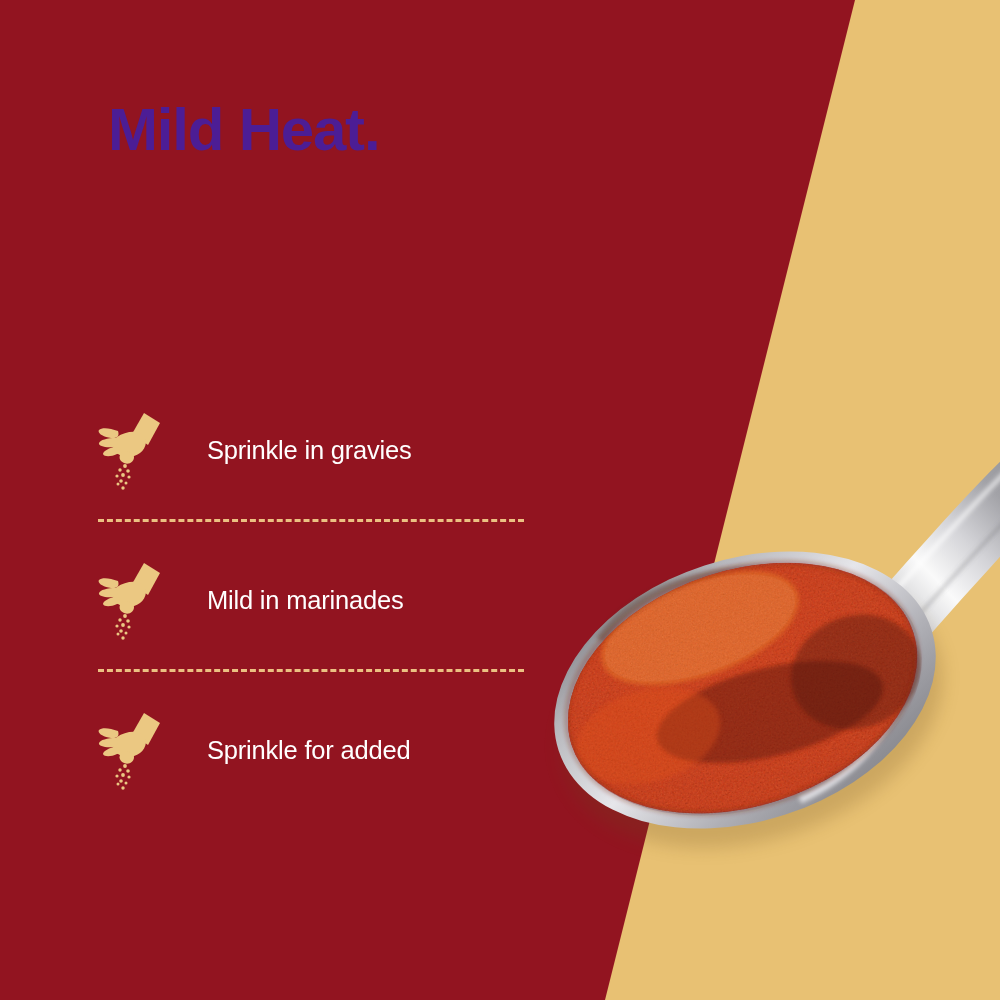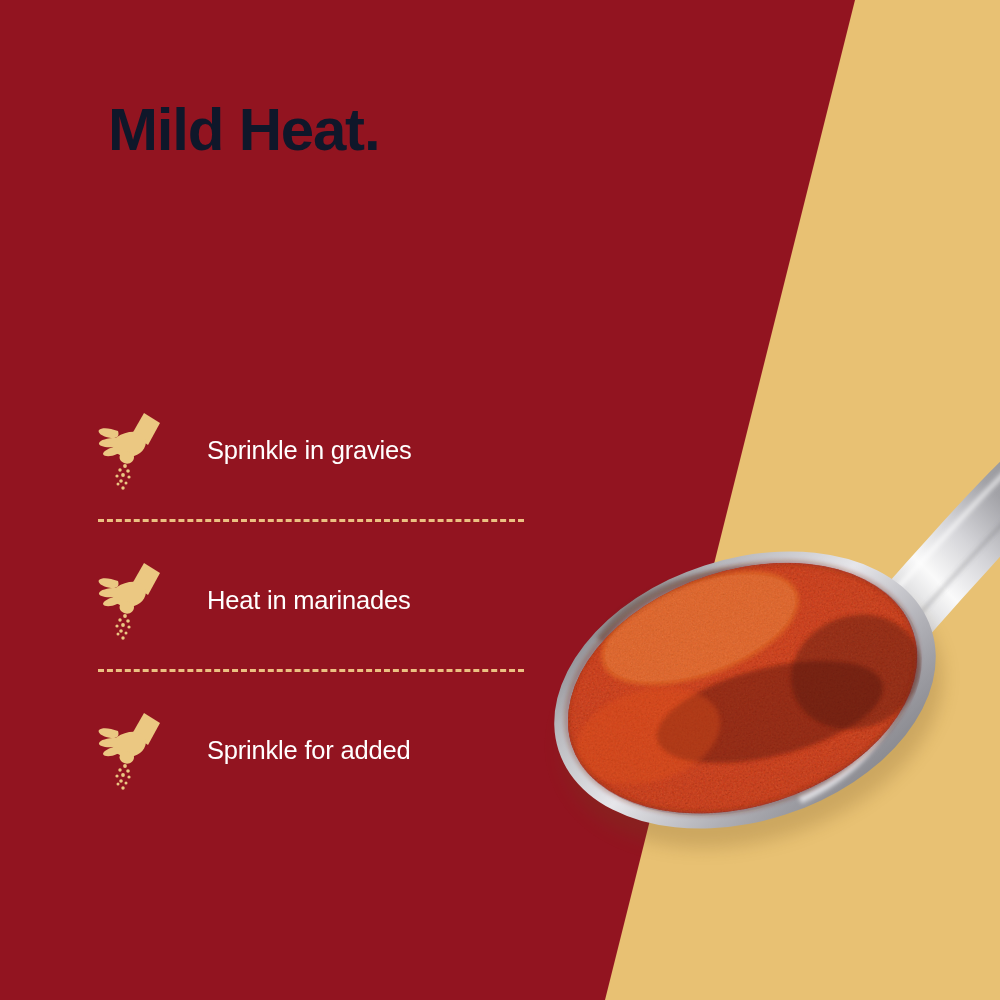--- a/index.html
+++ b/index.html
@@ -29,21 +29,21 @@
     left:108px; top:98px;
     width:620px;
     line-height:1.07;
     letter-spacing:-1.2px;
   }
   .hl-line {
     display:block;
     font-size:60px;
     font-weight:bold;
   }
-  .hl-gold  { color:#0f172a; }
+  .hl-gold  { color:#4c1d95; }
   .hl-white { color:#FFFFFF; }
 
   
   #features {
     position:absolute;
     left:98px; top:388px;
     width:426px;
   }
   .feature-row {
     display:flex;
@@ -261,21 +261,21 @@
             <circle cx="19" cy="69" r="1.6"></circle>
             <circle cx="31" cy="70" r="1.6"></circle>
             <circle cx="23" cy="74" r="1.8"></circle>
             <circle cx="28" cy="76" r="1.5"></circle>
             <circle cx="20" cy="77" r="1.5"></circle>
             <circle cx="25" cy="81" r="1.7"></circle>
           </g>
         </svg>
       </div>
       <div class="feature-text">
-        <span class="ln">Heat in marinades</span>
+        <span class="ln">Mild in marinades</span>
       </div>
     </div>
 
     <div class="divider"></div>
 
     <div class="feature-row">
       <div class="feature-icon">
         <svg viewBox="0 0 68 84" aria-hidden="true">
           <g fill="#EBC882">
             <path d="M46 6 L62 16 L50 38 L34 27 Z"></path>

